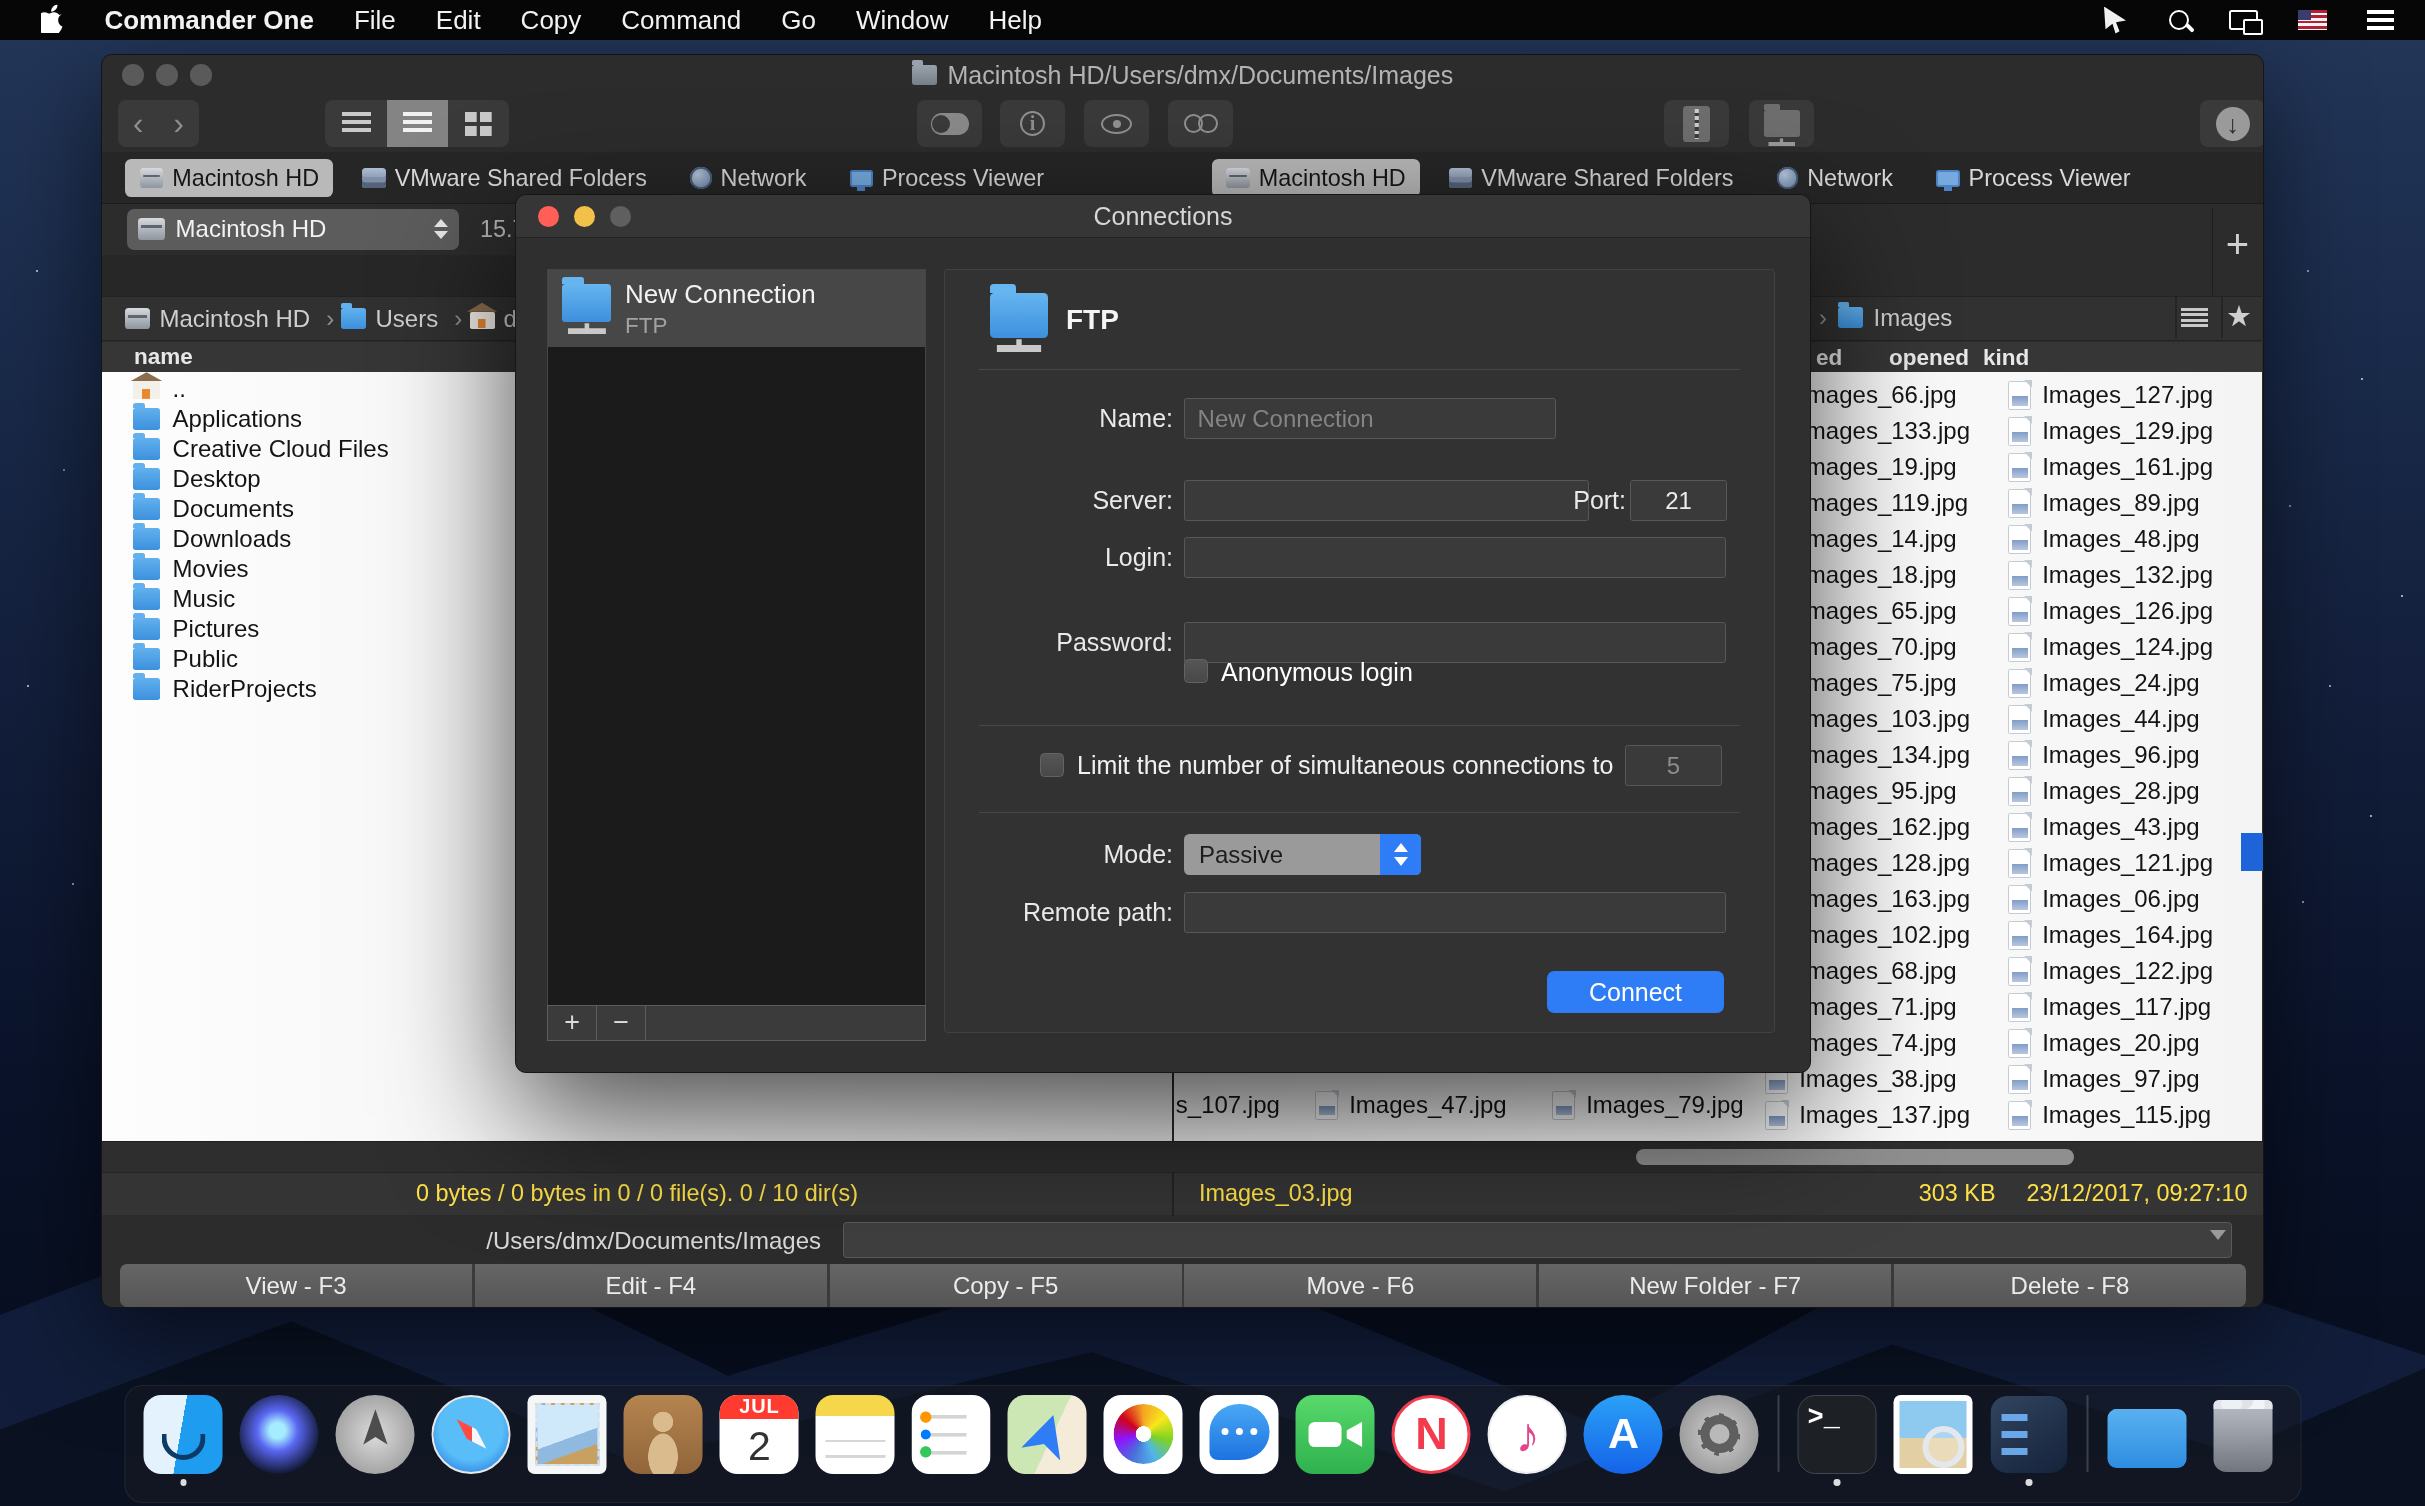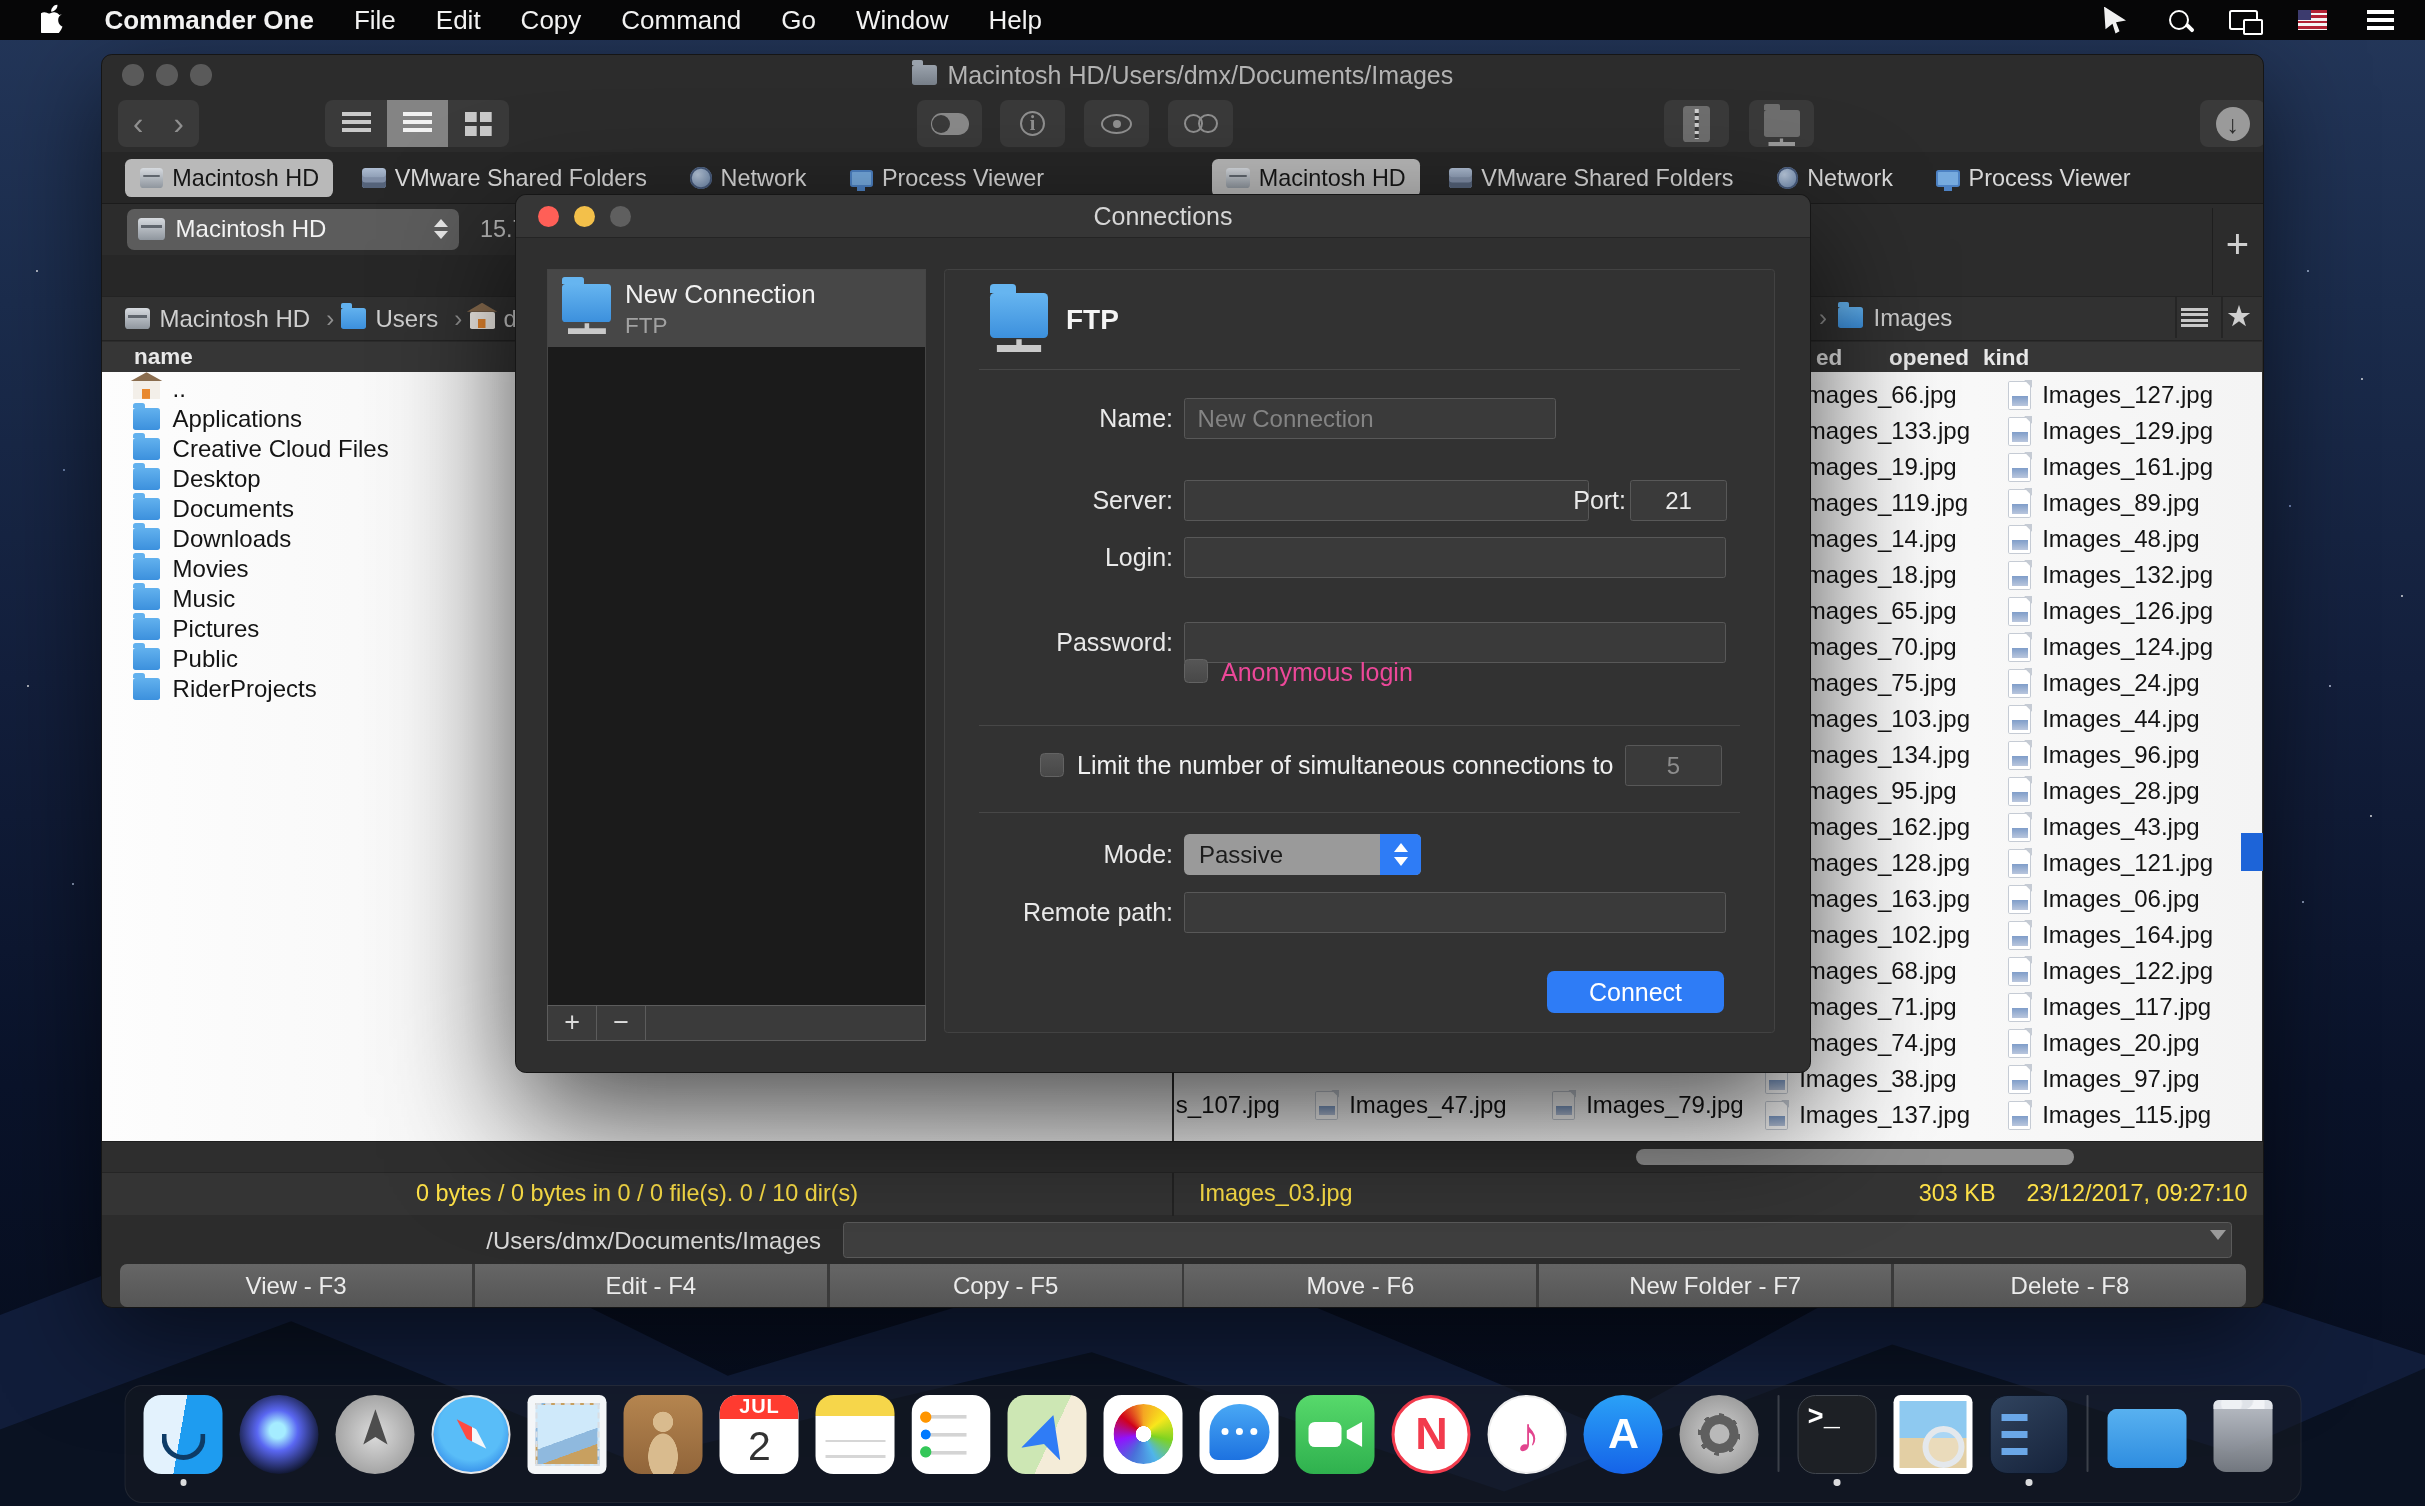--- a/index.html
+++ b/index.html
@@ -257,21 +257,21 @@
     border-radius:2.7px; color:#ececec; font-size:24px; line-height:40px; padding:0 12.6px; }
   .in-name { left:239px; width:372px; color:#848484; }
   .in-server { left:239px; width:405px; }
   .port-label { position:absolute; left:595px; width:86px; text-align:right; line-height:41px;
     color:#e9e9e9; font-size:25px; }
   .in-port { left:685px; width:97px; text-align:center; padding:0; }
   .in-login,.in-password,.in-remote { left:239px; width:542px; }
   .checkbox { position:absolute; width:24px; height:24px; background:linear-gradient(#565656,#484848);
     border:0.9px solid #636363; border-radius:4.5px; top:8px; }
   .cb-anon { left:239px; top:5.4px; }
-  .anon-label { position:absolute; left:276px; line-height:36px; color:#ec4899; font-size:25px; }
+  .anon-label { position:absolute; left:276px; line-height:36px; color:#ffffff; font-size:25px; }
   .cb-limit { left:95px; }
   .limit-label { position:absolute; left:132px; line-height:41px; color:#f0f0f0; font-size:25px; }
   .limit-value { left:680px; width:97px; text-align:center; padding:0; color:#8d8d8d; }
   .mode-select { position:absolute; left:239px; top:0; width:237px; height:41px; background:#9a9a9a;
     border-radius:5.4px; color:#1c1c1c; font-size:24px; line-height:41px; padding-left:15px; }
   .mode-cap { position:absolute; right:0; top:0; width:41px; height:41px; background:var(--connect-blue,#2e7cf6);
     border-radius:0 5.4px 5.4px 0; display:flex; flex-direction:column; align-items:center; justify-content:center; gap:4.5px; }
   .mc-up { width:0; height:0; border-left:7.2px solid transparent; border-right:7.2px solid transparent;
     border-bottom:9px solid #fff; }
   .mc-dn { width:0; height:0; border-left:7.2px solid transparent; border-right:7.2px solid transparent;

